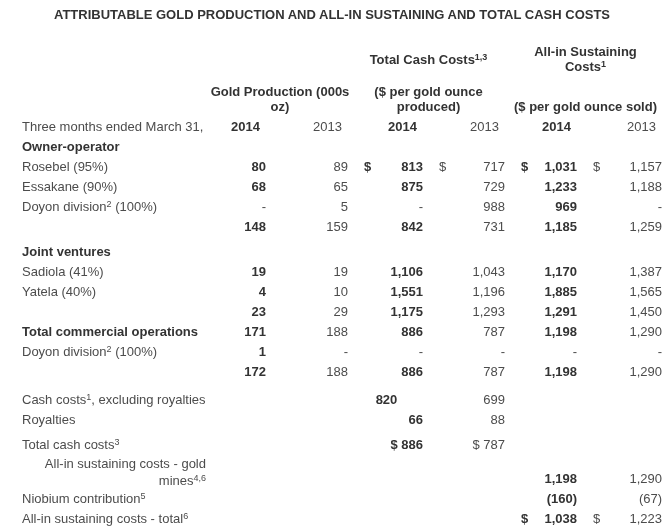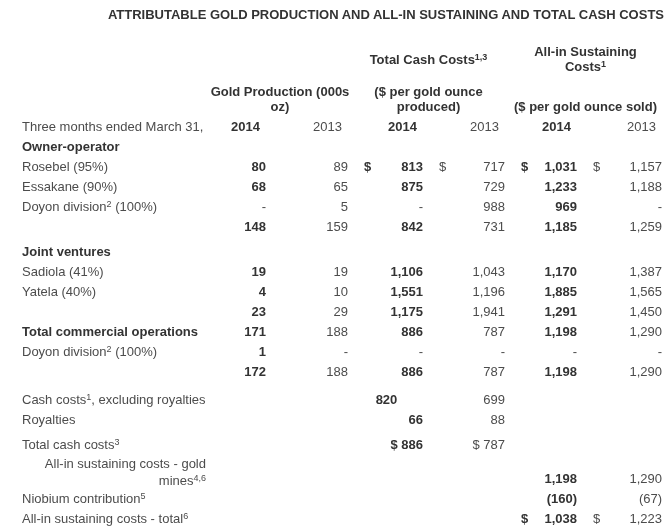--- a/index.html
+++ b/index.html
@@ -2,21 +2,21 @@
 <html><head>
 <meta charset="utf-8">
 <style>
   html,body{margin:0;padding:0;background:#fff;}
   .page{
     width:664px;height:529px;overflow:hidden;background:#ffffff;
     font-family:"Liberation Sans", sans-serif;
     font-size:13px;color:#4c4c4c;
   }
   .title{
-    text-align:right;font-weight:bold;color:#333333;
+    text-align:center;font-weight:bold;color:#333333;
     font-size:13px;padding-top:7px;line-height:15px;
   }
   table.fin{
     border-collapse:collapse;table-layout:fixed;width:664px;margin-top:20px;
   }
   td{padding:0;vertical-align:bottom;}
   
   .ghead{
     text-align:center;font-weight:bold;color:#333333;line-height:15px;
   }
@@ -155,21 +155,21 @@
           <td class="num b"><span>1,551</span></td>
           <td class="num"><span>1,196</span></td>
           <td class="num b"><span>1,885</span></td>
           <td class="num"><span>1,565</span></td>
         </tr>
         <tr>
           <td class="label"></td>
           <td class="num b"><span>23</span></td>
           <td class="num"><span>29</span></td>
           <td class="num b"><span>1,175</span></td>
-          <td class="num"><span>1,941</span></td>
+          <td class="num"><span>1,293</span></td>
           <td class="num b"><span>1,291</span></td>
           <td class="num"><span>1,450</span></td>
         </tr>
         <tr>
           <td class="label b"><span>Total commercial operations</span></td>
           <td class="num b"><span>171</span></td>
           <td class="num"><span>188</span></td>
           <td class="num b"><span>886</span></td>
           <td class="num"><span>787</span></td>
           <td class="num b"><span>1,198</span></td>

